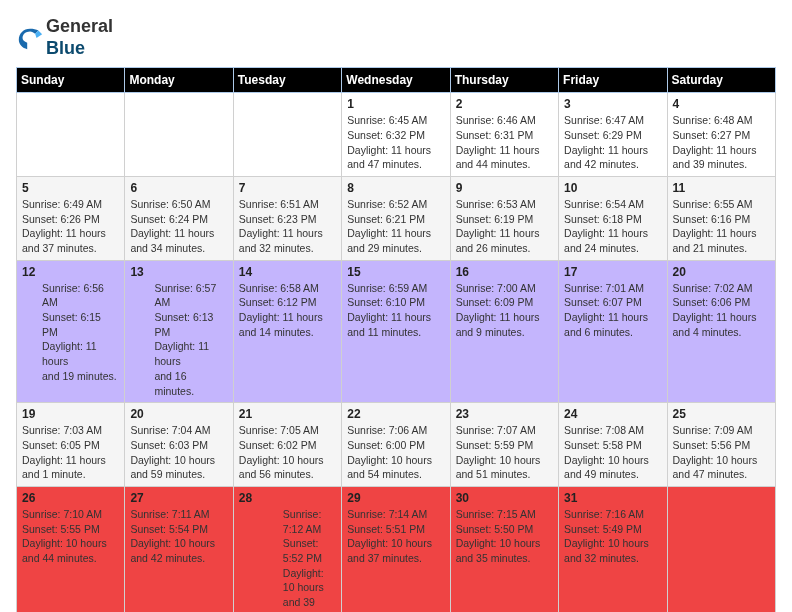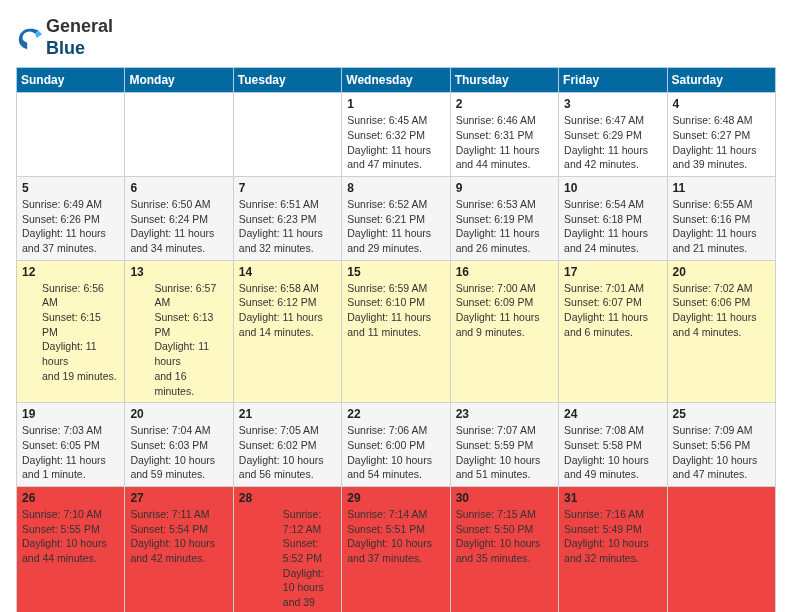--- a/index.html
+++ b/index.html
@@ -45,21 +45,21 @@
     .subtitle {
       font-size: 14px;
       color: #555;
     }
     .calendar {
       width: 100%;
       border-collapse: collapse;
       font-size: 11px;
     }
     .calendar th {
-      background: #0369a1;
+      background: #000000;
       color: #fff;
       padding: 5px 4px;
       text-align: left;
       font-size: 12px;
       font-weight: bold;
       border: 1px solid #adc9e8;
     }
     .calendar td {
       vertical-align: top;
       padding: 4px 5px;
@@ -81,21 +81,21 @@
       color: #333;
       font-size: 10.5px;
       line-height: 1.4;
     }
     .empty-cell {
       background: #f9f9f9;
     }
     
     .row-1 td { background: #fff; }
     .row-2 td { background: #f2f2f2; }
-    .row-3 td { background: #fef9c3; }
+    .row-3 td { background: #c4b5fd; }
     .row-4 td { background: #f2f2f2; }
     .row-5 td { background: #ef4444; }
     .empty-cell { background: inherit; }
   </style>
 </head>
 <body>
 
 <div class="header">
   <div class="logo">
     <svg class="logo-icon" viewBox="0 0 30 30">

